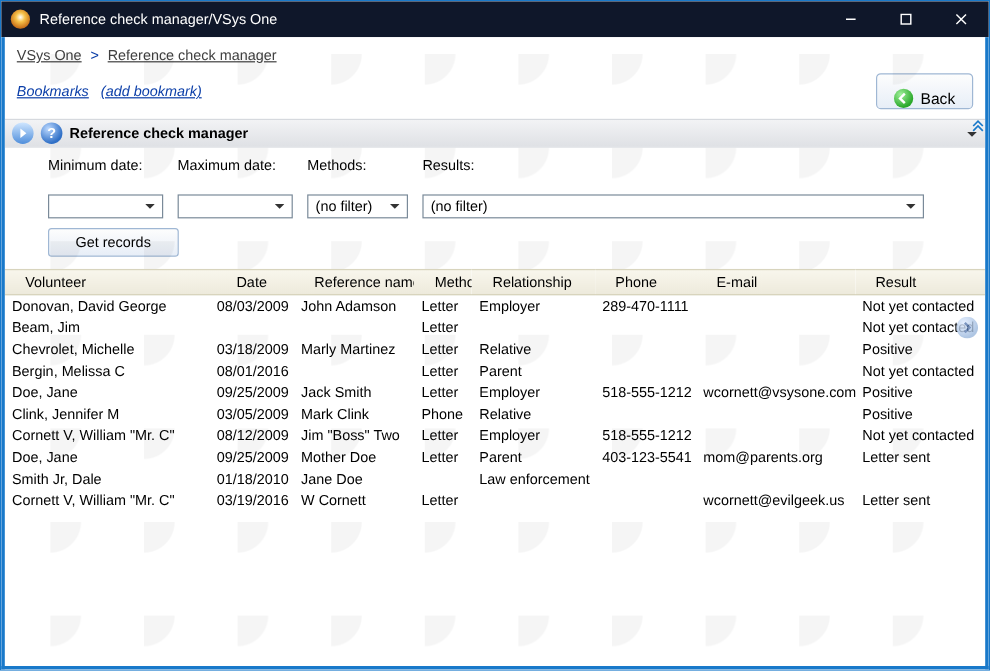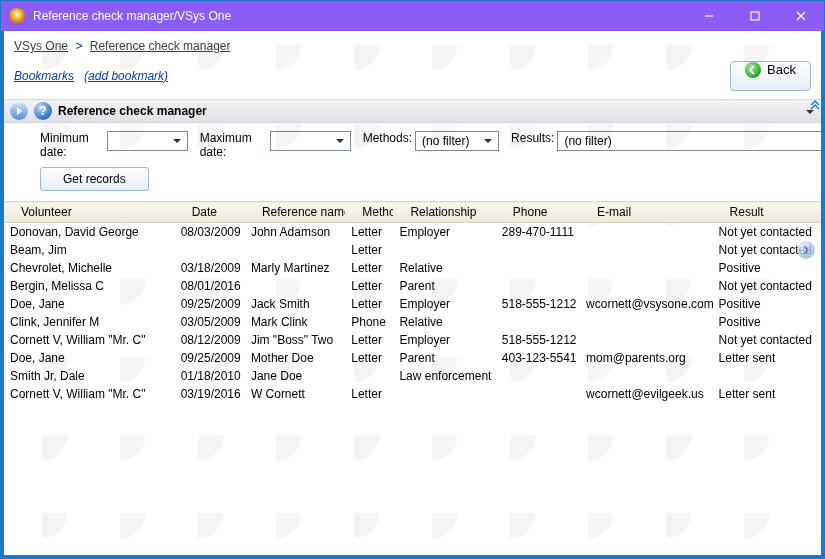--- a/index.html
+++ b/index.html
@@ -1,59 +1,59 @@
 <!DOCTYPE html>
 <html><head>
 <meta charset="utf-8">
 <style>
 html,body{margin:0;padding:0;font-family:"Segoe UI",Tahoma,Arial,sans-serif;font-size:12px;color:#000;background:#fff}
 .window{width:825px;height:559px;border:1px solid #1979ca;box-sizing:border-box;display:flex;flex-direction:column;background:#fff;overflow:hidden}
-.titlebar{height:30px;background:#8b5cf6;display:flex;align-items:center;color:#fff;padding:0 0 0 8px}
+.titlebar{height:30px;background:#0f172a;display:flex;align-items:center;color:#fff;padding:0 0 0 8px}
 .titlebar .logo{width:16px;height:16px;background:radial-gradient(circle at 50% 40%,#fff 0%,#f6c24a 30%,#c9721a 70%);border-radius:50%;margin-right:8px}
 .titlebar .title{flex:0 0 auto;font-size:12px}
 .titlebar .spacer{flex:1}
 .winbtn{width:46px;height:30px;display:flex;align-items:center;justify-content:center;color:#fff;cursor:pointer}
 .winbtn svg{width:10px;height:10px;stroke:#fff;stroke-width:1.2;fill:none}
 .client{flex:1;display:flex;flex-direction:column;border:3px solid #1979ca;border-top:none;background:#fff;position:relative;overflow:hidden}
 .watermark{position:absolute;inset:0;pointer-events:none;opacity:.04;background:
  radial-gradient(circle 26px at 0 0,#000 25px,transparent 26px);
  background-size:78px 78px;background-position:38px 14px}
 .crumbs{padding:8px 10px 4px;font-size:12px}
 .crumbs a{color:#404040;text-decoration:underline;cursor:pointer}
 .crumbs .sep{color:#0b3ea8;padding:0 4px}
 .bmrow{display:flex;align-items:center;padding:4px 10px 8px}
 .bmrow a{color:#0b3ea8;text-decoration:underline;font-style:italic;cursor:pointer;margin-right:10px}
 .bmrow .spacer{flex:1}
-.backbtn{height:30px;min-width:70px;padding:0 14px;border:1px solid #9fb7d4;border-radius:4px;background:linear-gradient(#fdfdfd,#e7eef7);display:flex;align-items:flex-start;gap:6px;cursor:pointer;font-size:13px}
+.backbtn{height:30px;min-width:70px;padding:0 14px;border:1px solid #9fb7d4;border-radius:4px;background:linear-gradient(#fdfdfd,#e7eef7);display:flex;align-items:flex-end;gap:6px;cursor:pointer;font-size:13px}
 .backbtn .circ{width:16px;height:16px;border-radius:50%;background:radial-gradient(circle at 35% 30%,#9ff09a,#2aa82a 70%);display:flex;align-items:center;justify-content:center}
 .backbtn .circ svg{width:10px;height:10px;stroke:#fff;stroke-width:2;fill:none}
 .sectionbar{height:22px;background:linear-gradient(#f2f3f5,#dfe1e5);border-top:1px solid #d6d9de;border-bottom:1px solid #d6d9de;display:flex;align-items:center;padding:0 6px;gap:6px;position:relative}
 .sectionbar .rnd{width:18px;height:18px;border-radius:50%;background:linear-gradient(#cfe6ff,#4f8edb);display:flex;align-items:center;justify-content:center}
 .sectionbar .rnd svg{width:10px;height:10px;fill:#fff}
 .sectionbar .qmark{width:18px;height:18px;border-radius:50%;background:radial-gradient(circle at 35% 30%,#bcd9ff,#2f6fc6 70%);color:#fff;font-weight:bold;font-size:12px;display:flex;align-items:center;justify-content:center}
 .sectionbar .stitle{font-weight:600;font-size:12px}
 .sectionbar .flex{flex:1}
 .sectionbar .drop{width:10px;height:10px}
 .sectionbar .drop svg{width:10px;height:10px;fill:#333}
 .collapse{position:absolute;right:-2px;top:-2px;width:16px;height:16px;display:flex;align-items:center;justify-content:center}
 .collapse svg{width:12px;height:12px;stroke:#1979ca;stroke-width:1.4;fill:none}
 .filters{display:flex;padding:8px 10px 0 36px;gap:12px}
-.fcol{display:flex;flex-direction:row;gap:3px}
+.fcol{display:flex;flex-direction:column;gap:17px}
 .fcol label{font-size:12px}
 .combo{height:20px;border:1px solid #7a8a99;background:#fff;display:flex;align-items:center;padding:0 2px 0 6px;font-size:12px;box-sizing:border-box}
 .combo .txt{flex:1;white-space:nowrap;overflow:hidden}
 .combo .arr{width:16px;height:16px;display:flex;align-items:center;justify-content:center}
 .combo .arr svg{width:8px;height:8px;fill:#333}
 .w90{width:96px}.w84{width:84px}.w420{width:418px}
 .btnrow{padding:8px 24px 10px 36px}
 .stdbtn{height:24px;padding:0 22px;border:1px solid #9fb7d4;border-radius:3px;background:linear-gradient(#fdfdfd,#e7eef7);cursor:pointer;font-size:12px}
 .grid{flex:1;overflow:auto;position:relative}
 table{width:100%;border-collapse:collapse;table-layout:fixed}
 thead th{height:20px;background:linear-gradient(#f8f6ec,#edeadb);border-top:1px solid #d8d4bd;border-bottom:1px solid #d8d4bd;text-align:left;font-weight:400;font-size:12px;padding:0 17px;white-space:nowrap;overflow:hidden}
-thead th.num{text-align:left}
+thead th.num{text-align:center}
 tbody td{height:18px;font-size:12px;padding:0 6px;white-space:nowrap;overflow:hidden;text-overflow:clip;vertical-align:middle}
 tbody td.num{text-align:right}
 col.c0{width:170px}col.c1{width:70px}col.c2{width:100px}col.c3{width:48px}col.c4{width:102px}col.c5{width:84px}col.c6{width:132px}col.c7{width:108px}
 .nextarrow{position:absolute;right:6px;top:0;width:18px;height:18px;border-radius:50%;background:radial-gradient(circle at 35% 30%,#e0ecff,#9bb8dd 70%);display:flex;align-items:center;justify-content:center;opacity:.8}
 .nextarrow svg{width:10px;height:10px;stroke:#5a7bb0;stroke-width:2;fill:none}
 </style>
 </head>
 <body>
 
 <div class="window">

